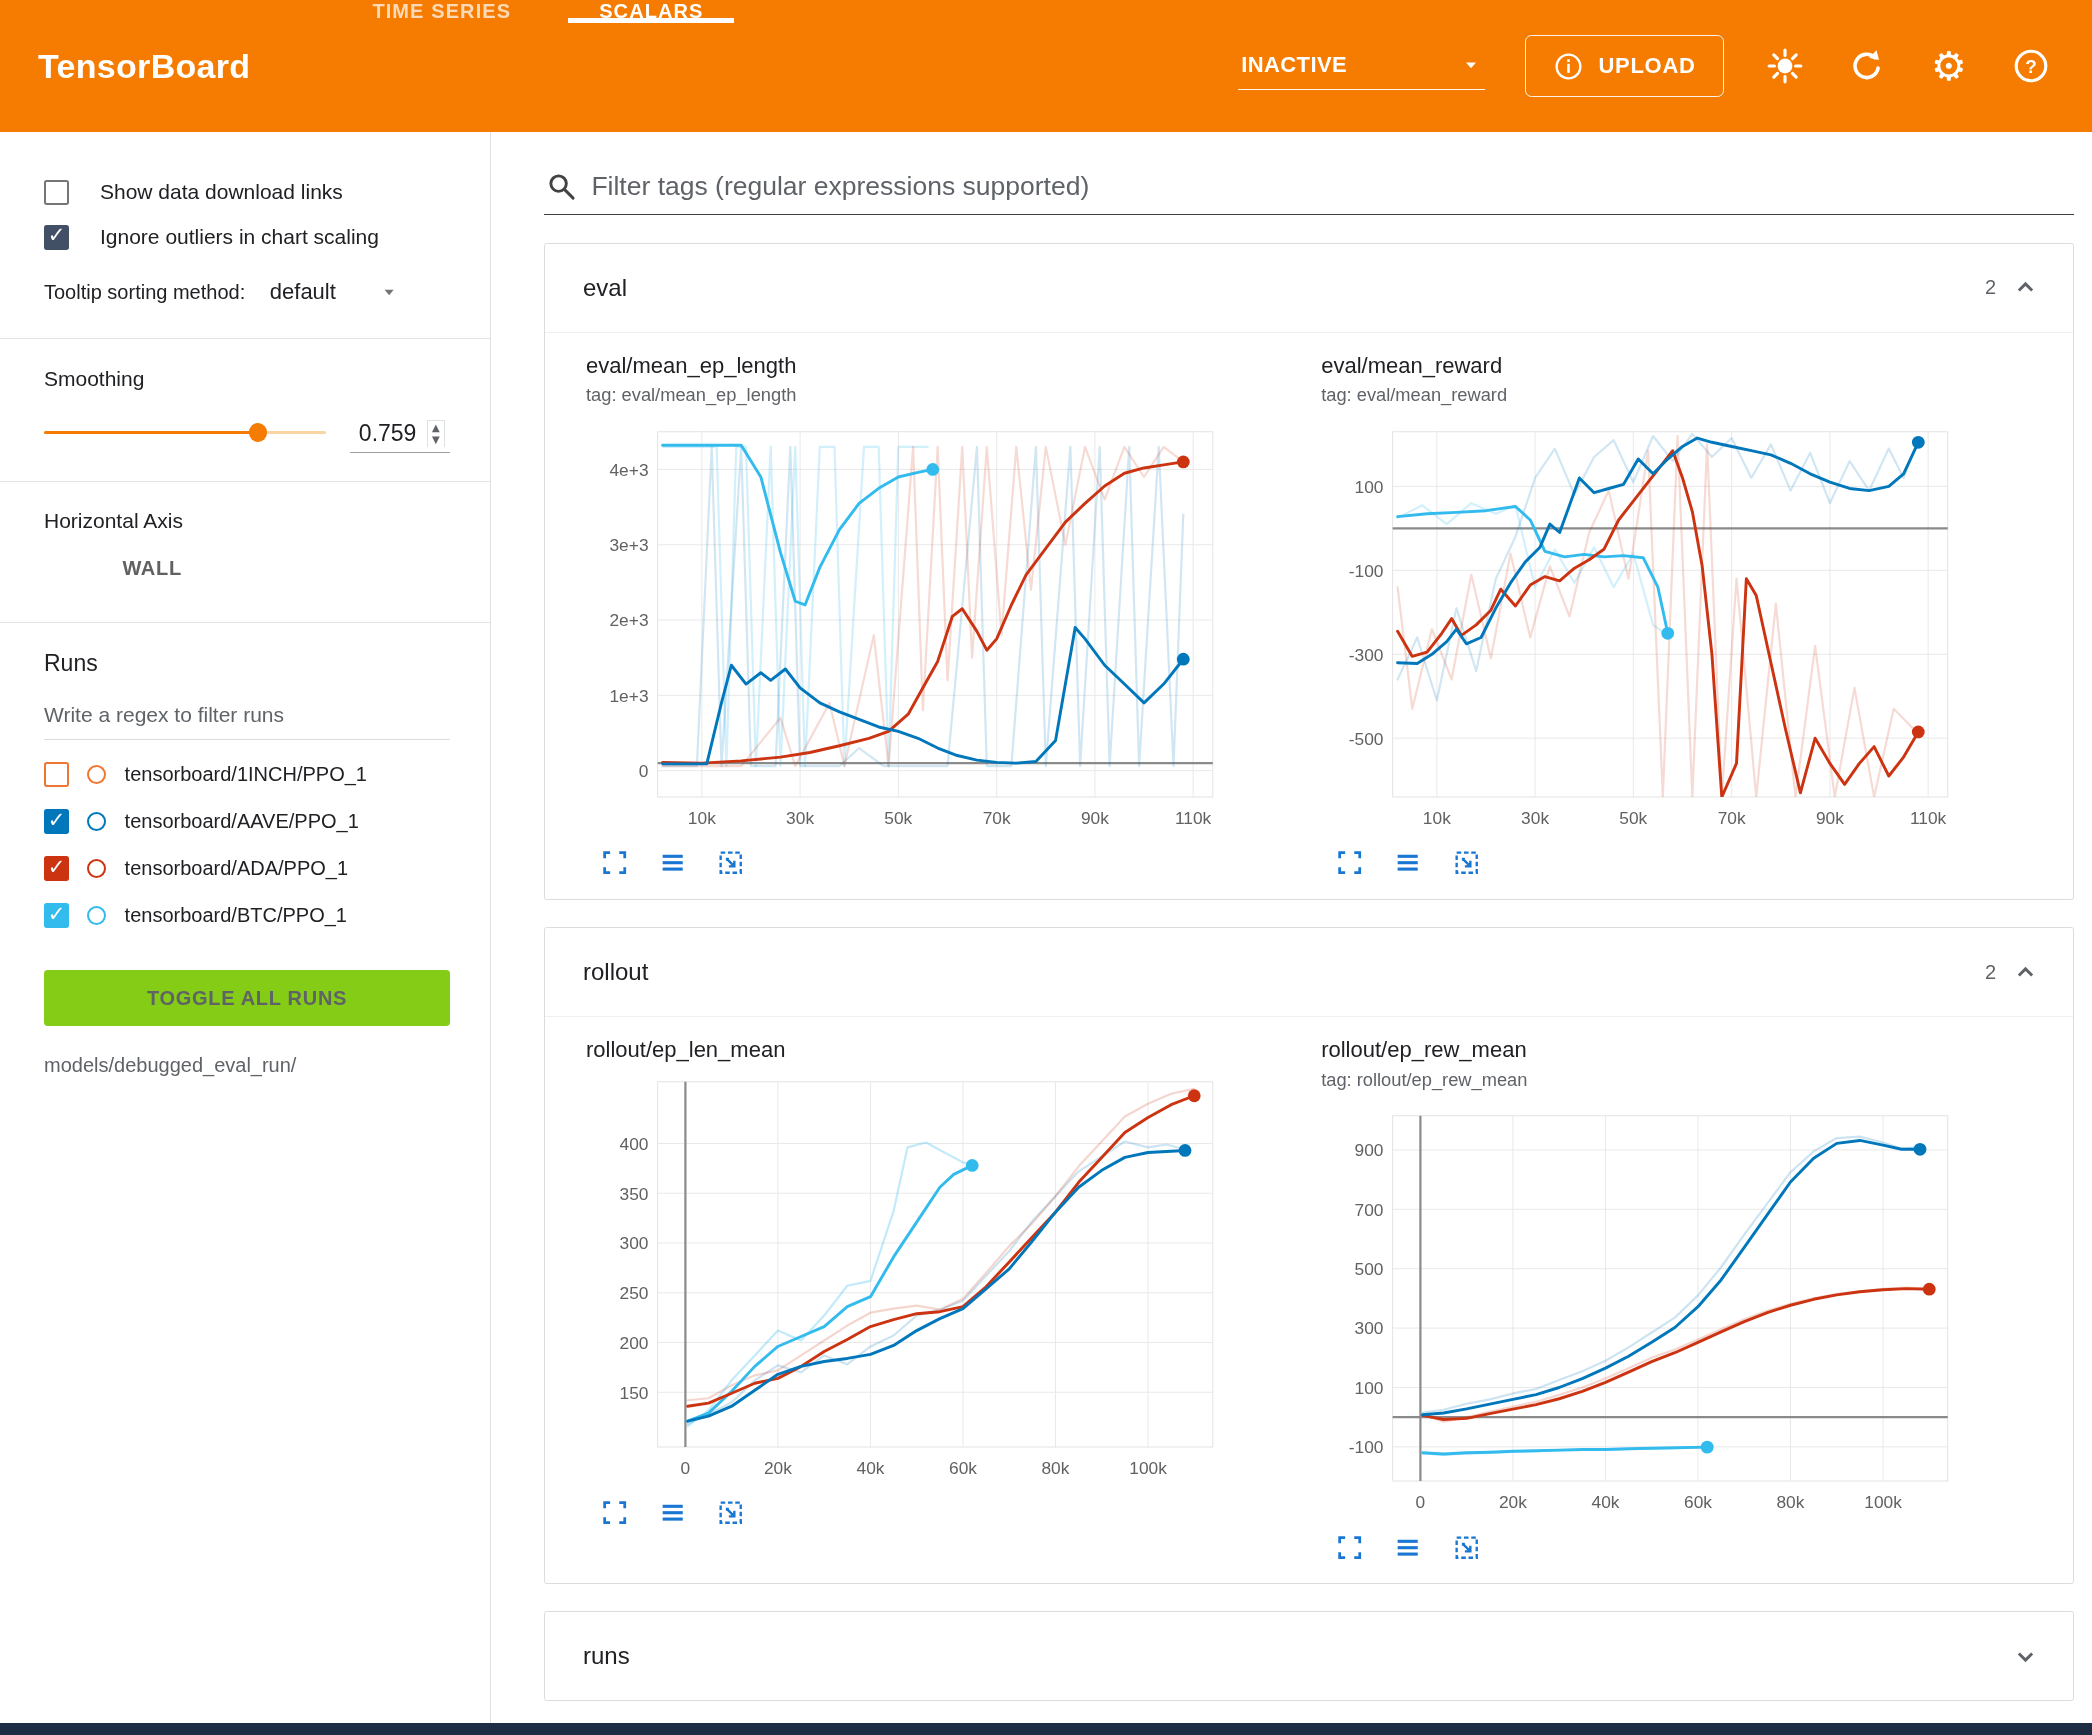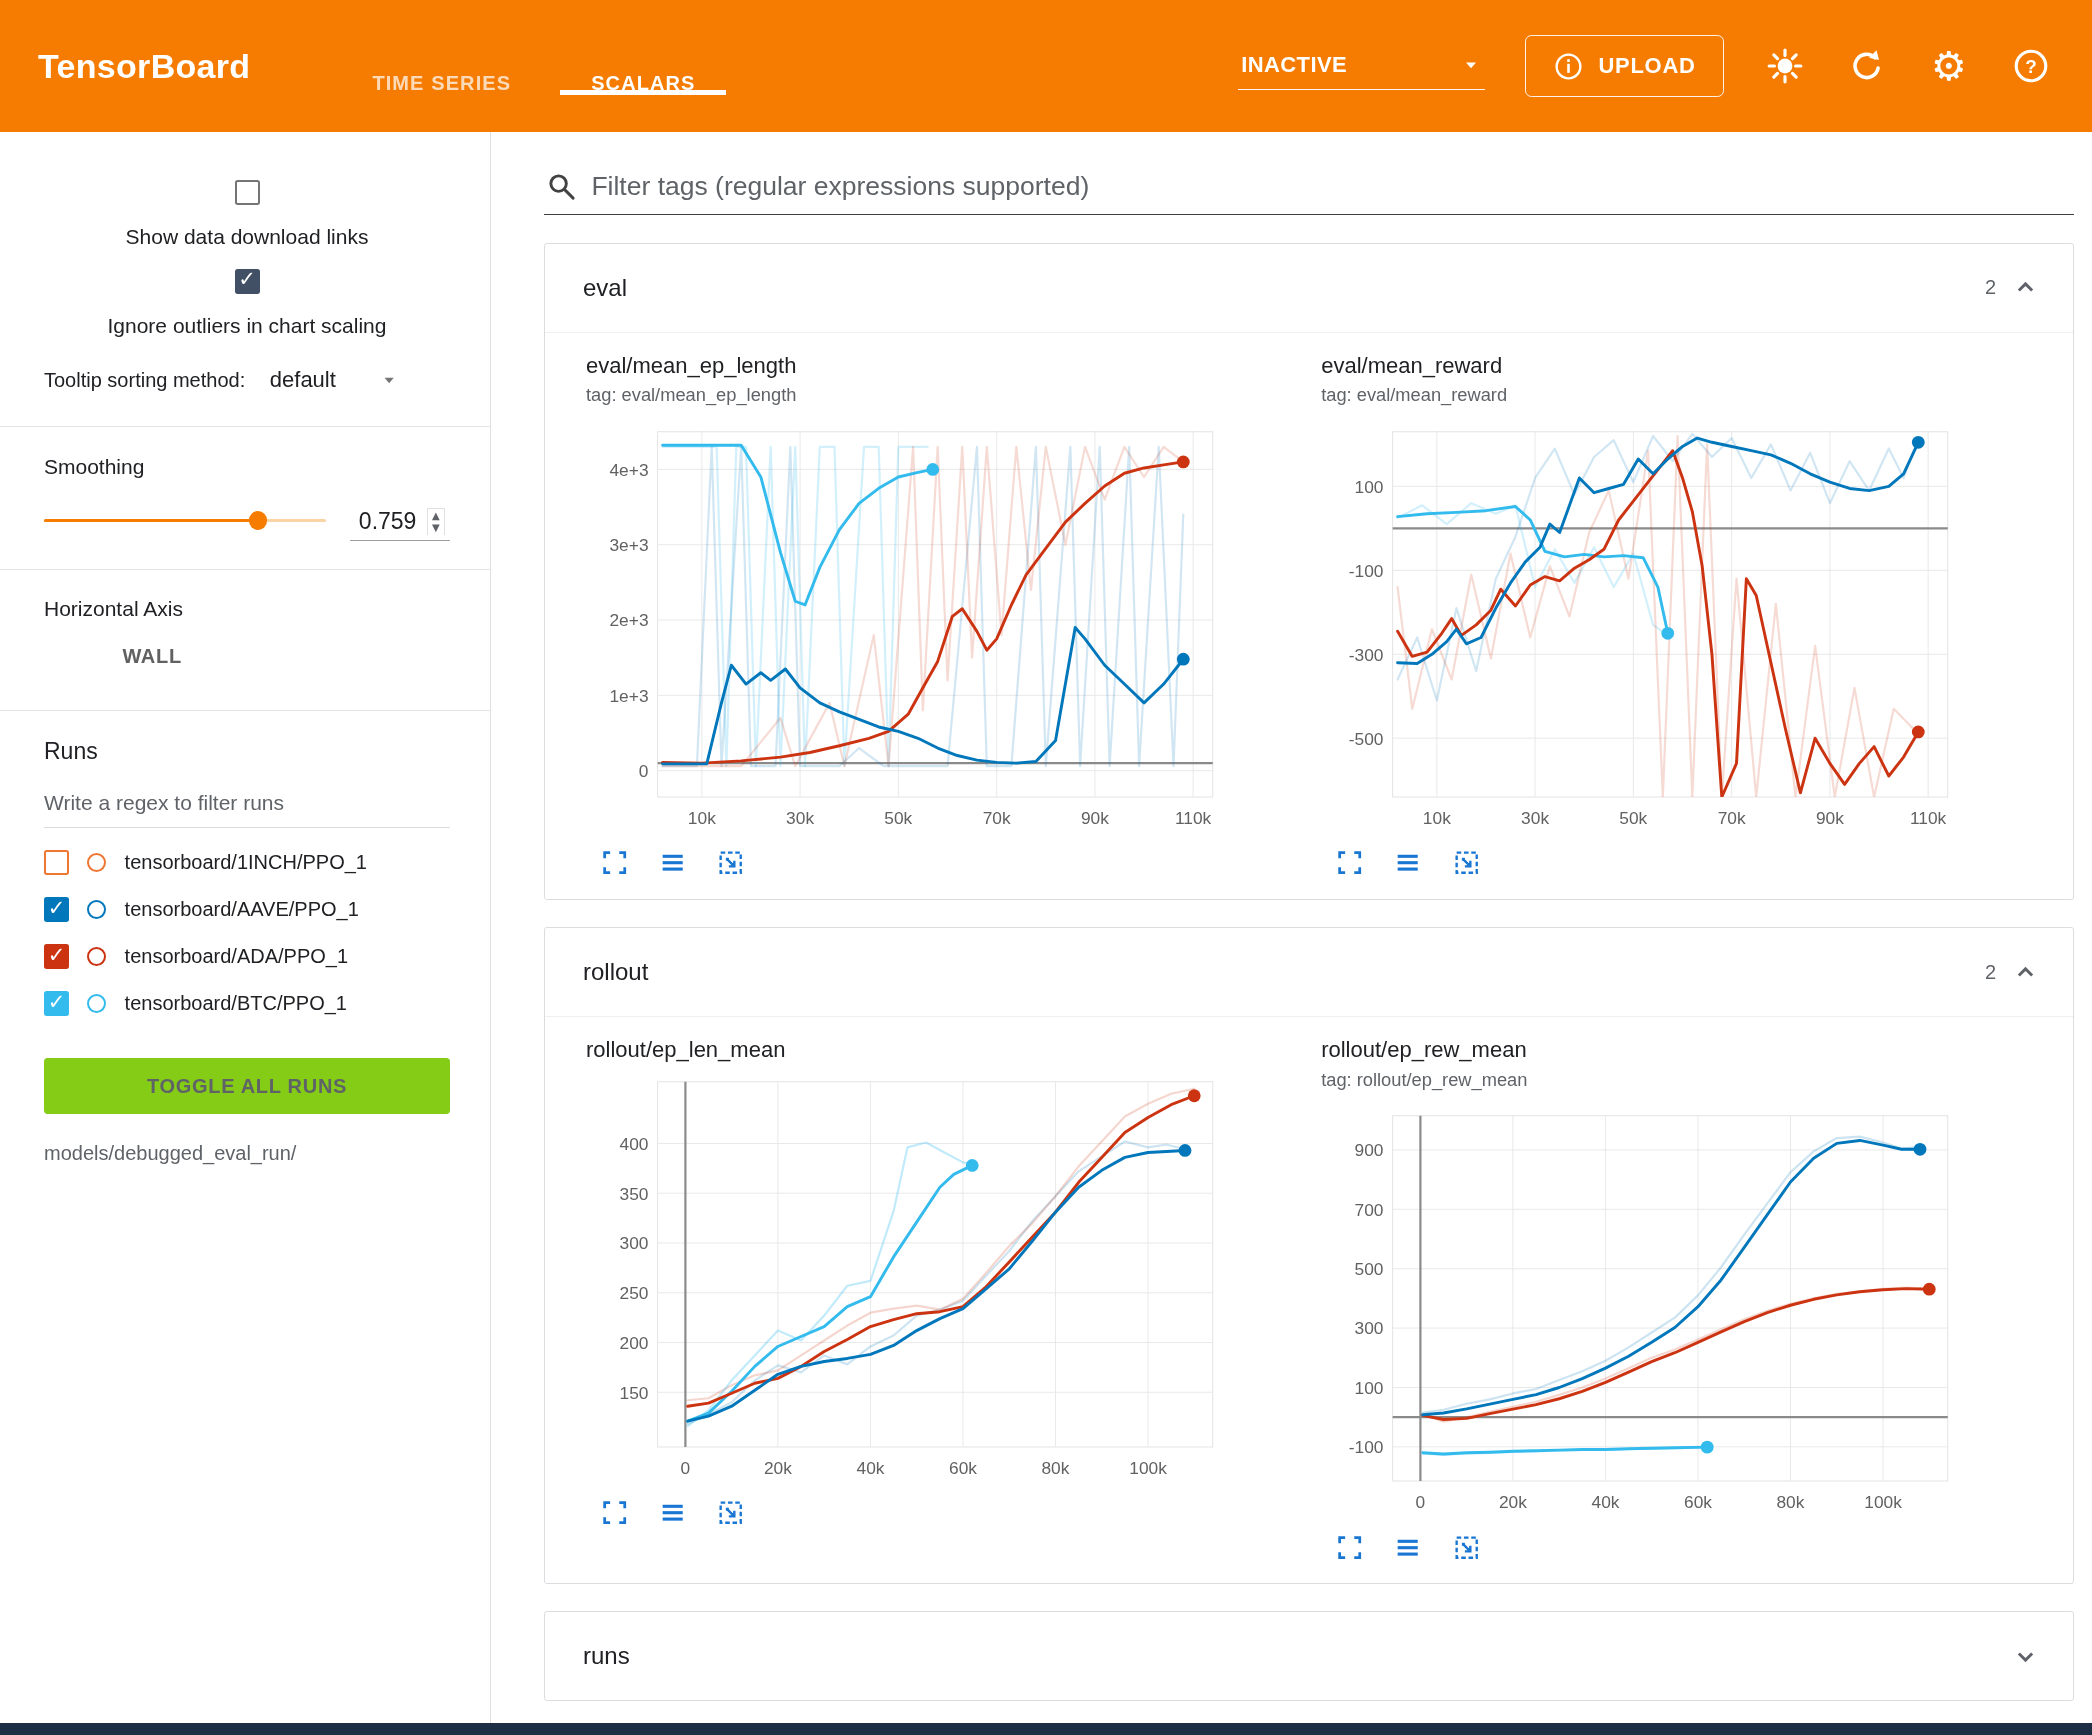--- a/index.html
+++ b/index.html
@@ -2,37 +2,37 @@
 <html style="font-size:14.6px"><head>
 <meta charset="utf-8">
 <style>
   * { box-sizing: border-box; margin: 0; padding: 0; }
   html,body { width:2092px; height:1735px; }
   body { font-family:"Liberation Sans",sans-serif; background:#fff; color:#202124; overflow:hidden; position:relative; }
 
   
   .header { height:132px; background:#f57c00; display:flex; align-items:stretch; position:relative; }
   .app-title { color:#fff; font-size:34px; font-weight:bold; align-self:center; margin:0 82px 0 38px; letter-spacing:0.3px; }
-  .tabs { display:flex; align-items:center; gap:0;margin-top:35px; }
+  .tabs { display:flex; align-items:flex-start; gap:8px; }
   .tab { position:relative; display:flex; align-items:center; padding:0 40px; color:rgba(255,255,255,.72); font-size:20px; letter-spacing:1.1px; font-weight:bold; cursor:pointer; }
   .tab.active { color:#fff; }
   .tab.active::after { content:""; position:absolute; left:9.1px; right:9.1px; bottom:0; height:4.6px; background:#fff; }
   .header-right { margin-left:auto; display:flex; align-items:center; gap:40px; padding-right:40px; }
   .status-select { display:flex; align-items:center; justify-content:space-between; width:247px; color:#fff; font-size:22px; font-weight:bold; letter-spacing:0.4px; border-bottom:1.8px solid rgba(255,255,255,.95); padding:9.1px 3.7px 11px 3.7px; cursor:pointer; }
   .upload-btn { display:flex; align-items:center; gap:14.6px; border:1.8px solid rgba(255,255,255,.9); border-radius:6.4px; padding:14.6px 27.4px; color:#fff; font-size:22px; font-weight:bold; letter-spacing:0.7px; cursor:pointer;justify-content:space-between; }
   .hicon { width:42px; height:42px; display:flex; align-items:center; justify-content:center; cursor:pointer; }
   .gear-glyph { font-size:40px; color:#fff; line-height:1; font-family:"DejaVu Sans",sans-serif; }
 
   
   .body-row { display:flex; height:1592px; }
   .sidebar { width:491px; border-right:0.9px solid #e0e0e0; padding:35px 40px 0 44px; flex-shrink:0; background:#fff; }
   .main { flex:1; padding:33px 18.3px 0 53px; overflow:hidden; }
 
   
-  .cb-row { display:flex; align-items:center; gap:20px; margin:12.8px 0 20px 0; font-size:21px; cursor:pointer;flex-direction:column; }
+  .cb-row { display:flex; align-items:center; gap:31px; margin:12.8px 0 20px 0; font-size:21px; cursor:pointer; }
   .cb { width:25px; height:25px; border:2.7px solid var(--c,#757575); border-radius:2.7px; position:relative; flex-shrink:0; background:#fff; }
   .checked .cb { background:var(--c,#425066); border-color:var(--c,#425066); }
   .checked .cb::after { content:"✓"; font-family:"DejaVu Sans",sans-serif; position:absolute; left:1.8px; top:-3.7px; color:#fff; font-size:21px; font-weight:bold; }
   .tooltip-row { display:flex; align-items:center; margin:24px 0 5.5px 0; }
   .tooltip-label { font-size:20px; width:224px; line-height:1.35; }
   .dd { display:flex; align-items:center; gap:44px; font-size:22px; cursor:pointer; padding:5.5px 1.8px; }
   hr.divider { border:0; border-top:0.9px solid #e4e4e4; margin:27.4px -40px 27.4px -44px; }
   .side-h { font-size:21px; margin-bottom:7.3px; }
   .smooth-row { display:flex; gap:24px; margin-top:25.6px; }
   .slider { --p:75.9%; position:relative; flex:1; height:33px; cursor:pointer; }

